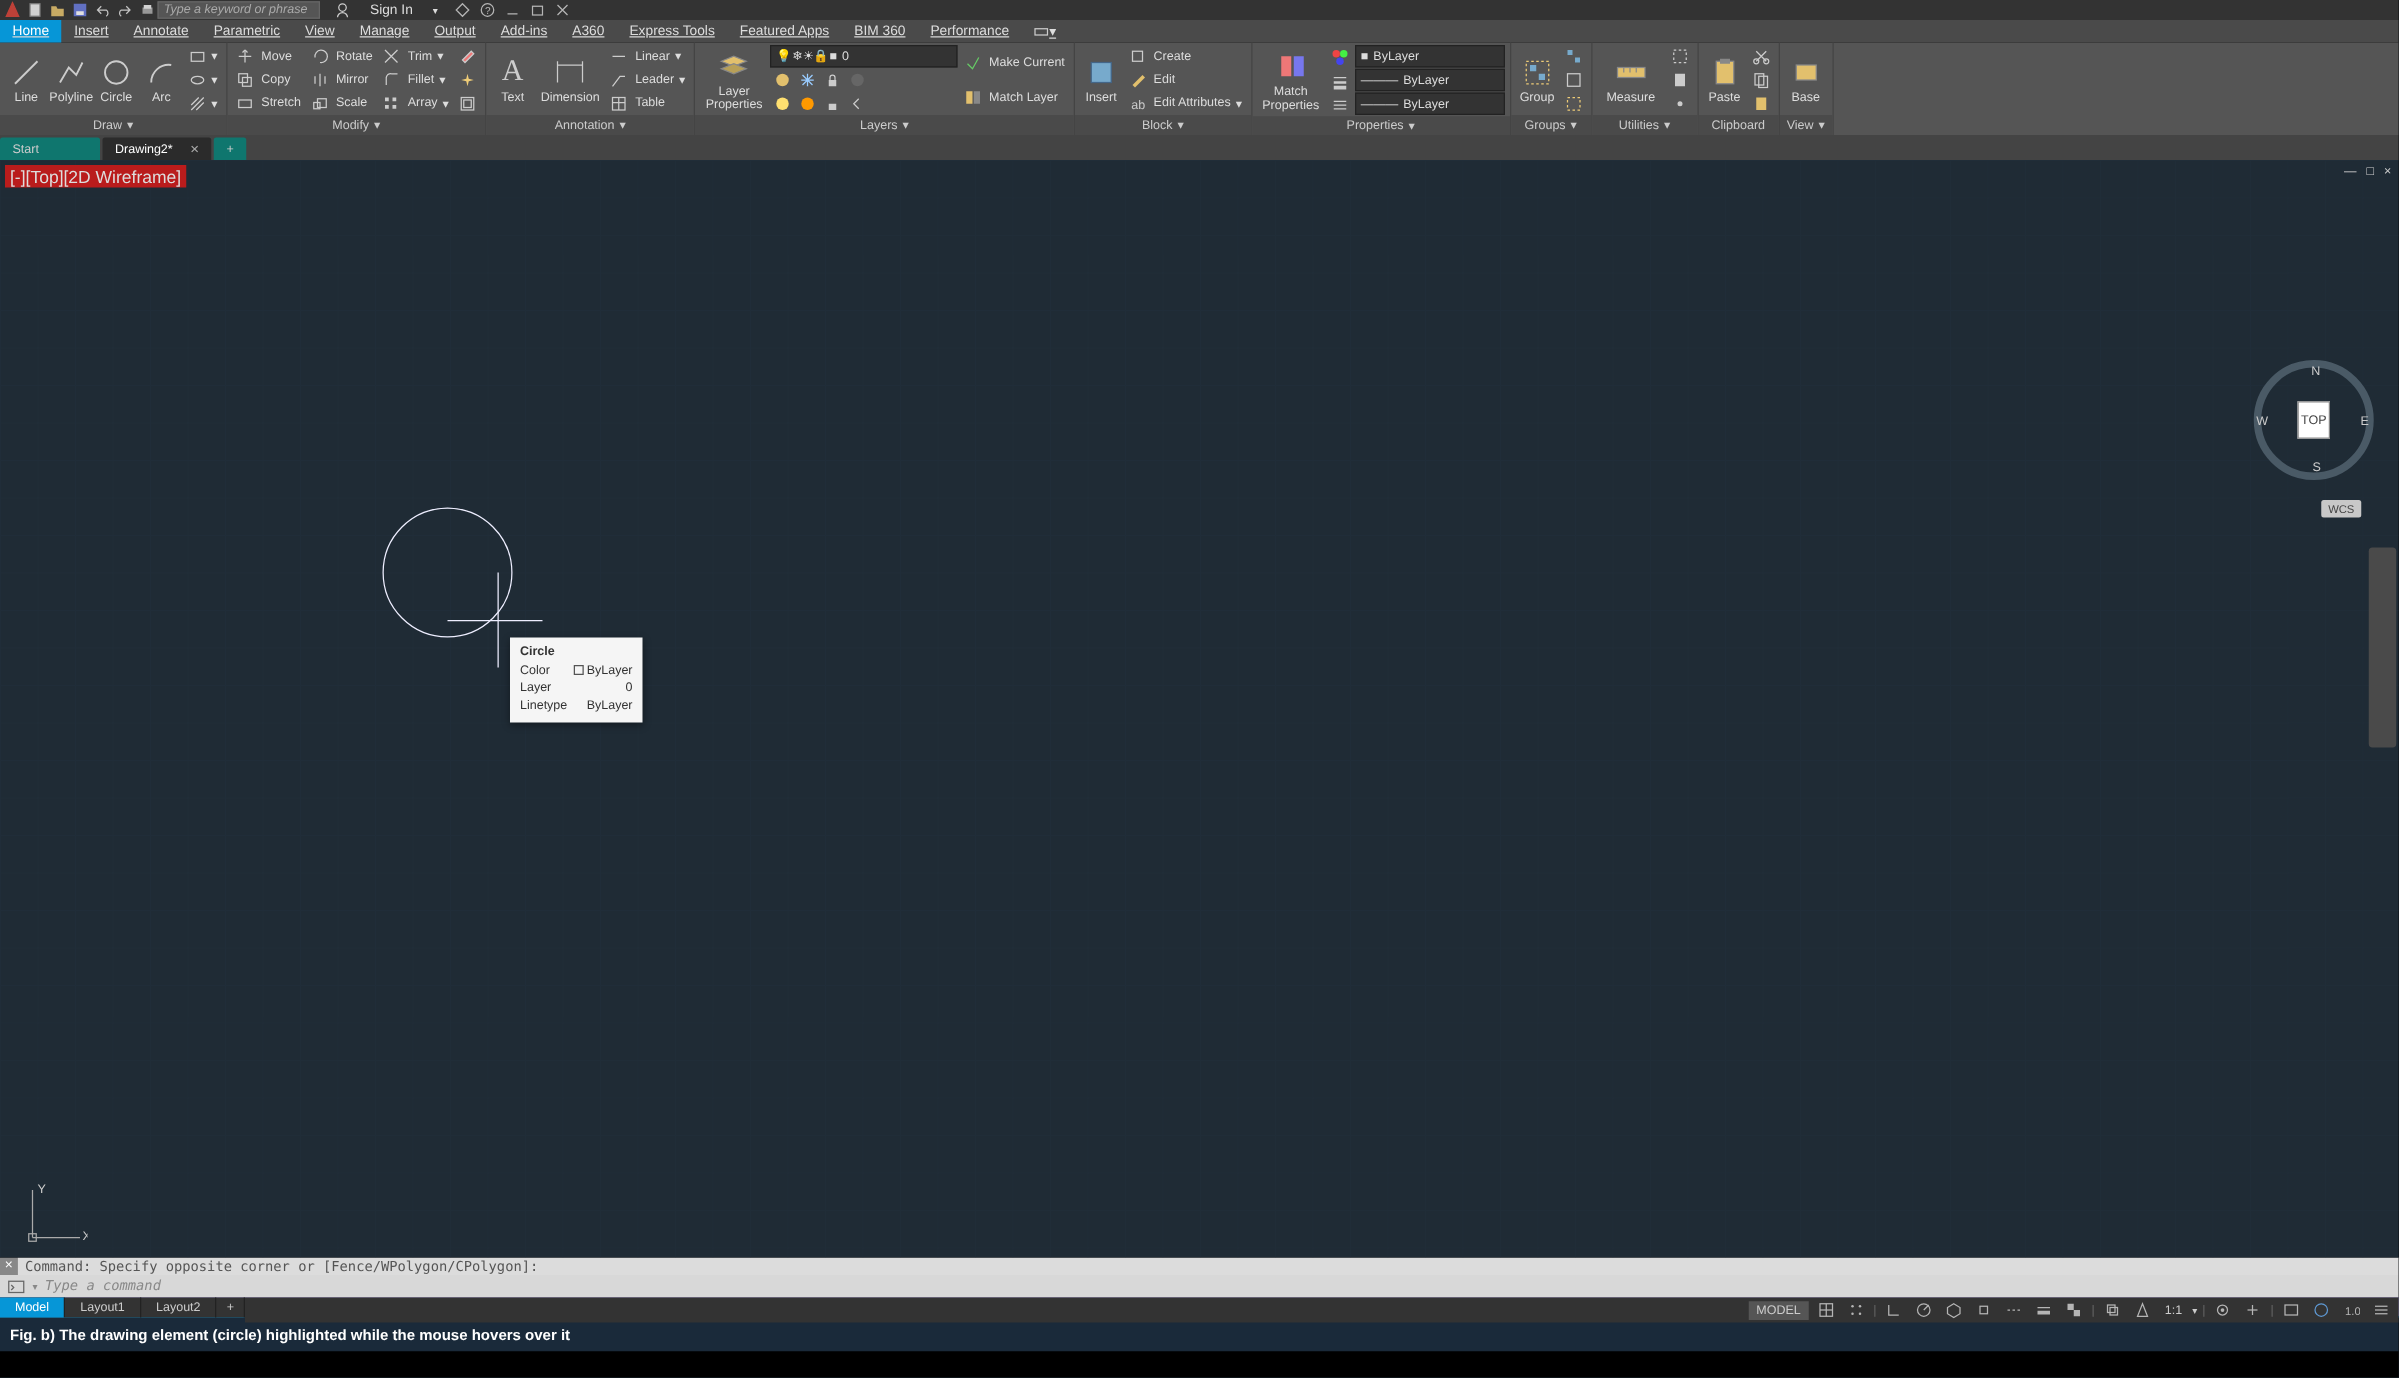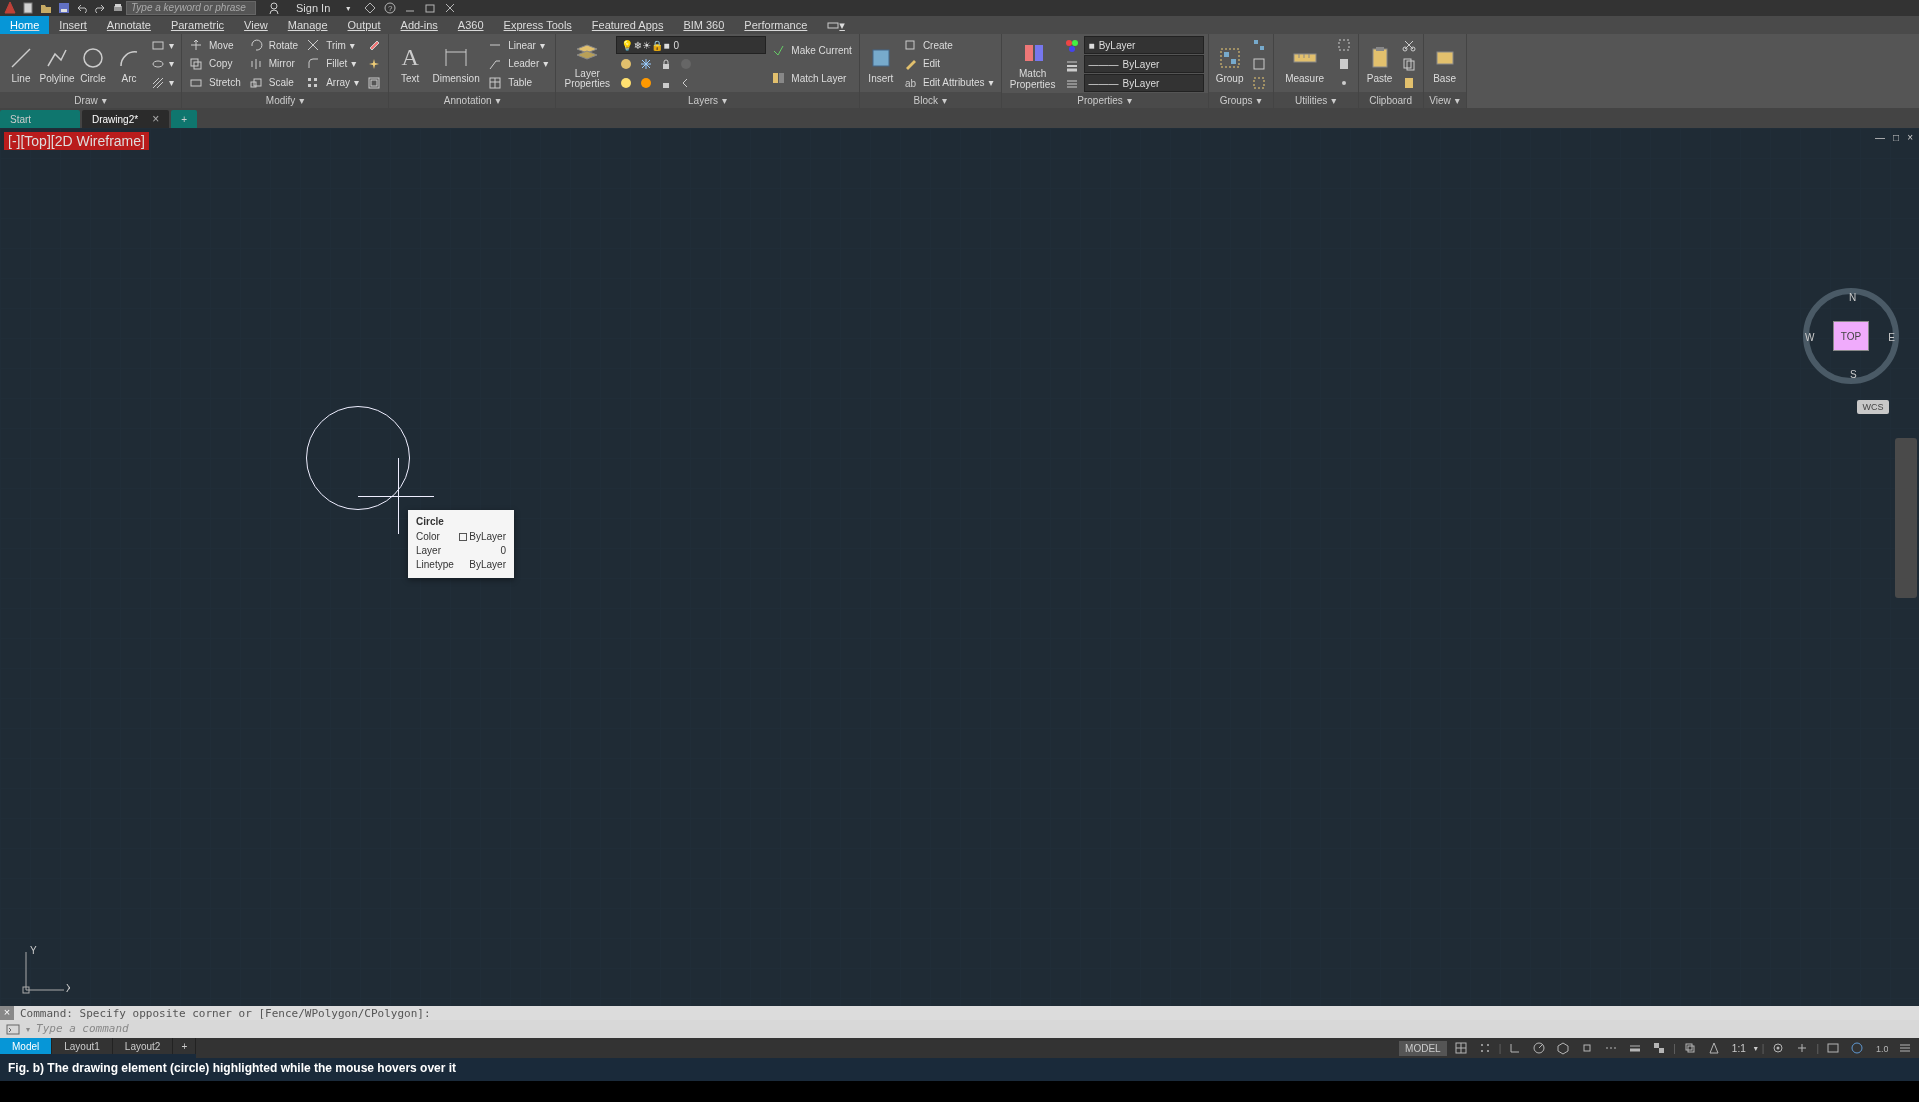--- a/index.html
+++ b/index.html
@@ -48,21 +48,21 @@
 .circle-shape { position:absolute; top:278px; left:306px; width:104px; height:104px; border:1.3px solid #eef; border-radius:50%; }
 .crosshair-v { position:absolute; top:330px; left:398px; width:1px; height:76px; background:#eef; }
 .crosshair-h { position:absolute; top:368px; left:358px; width:76px; height:1px; background:#eef; }
 
 .tooltip { position:absolute; top:382px; left:408px; width:106px; background:#f5f5f5; color:#333; font-size:10px; padding:6px 8px; box-shadow:0 2px 6px rgba(0,0,0,.4); }
 .tooltip b { display:block; margin-bottom:3px; }
 .tooltip-row { display:flex; justify-content:space-between; line-height:1.4; }
 .color-sw { display:inline-block; width:8px; height:8px; border:1px solid #555; vertical-align:middle; margin-right:2px; }
 
 .viewcube { position:absolute; top:160px; right:20px; width:96px; height:96px; border-radius:50%; border:6px solid #4a5a66; display:flex; align-items:center; justify-content:center; font-size:10px; color:#ccc; }
-.viewcube-top { position:absolute; background:#f0abfc; color:#444; width:36px; height:30px; display:flex; align-items:center; justify-content:center; font-size:10px; border:1px solid #888; }
+.viewcube-top { position:absolute; background:#ffffff; color:#444; width:26px; height:30px; display:flex; align-items:center; justify-content:center; font-size:10px; border:1px solid #888; }
 .viewcube .n { position:absolute; top:-2px; left:40px; }
 .viewcube .s { position:absolute; bottom:-2px; left:41px; }
 .viewcube .e { position:absolute; right:-2px; top:38px; }
 .viewcube .w { position:absolute; left:-4px; top:38px; }
 .wcs-badge { position:absolute; top:272px; right:30px; width:32px; height:14px; background:#c8c8c8; color:#444; font-size:9px; display:flex; align-items:center; justify-content:center; border-radius:2px; }
 
 .navbar-r { position:absolute; right:2px; top:310px; width:22px; height:160px; background:#4a4a4a; border-radius:3px; }
 
 .ucs { position:absolute; bottom:10px; left:20px; width:50px; height:50px; }
 .ucs-line { stroke:#aaa; stroke-width:1; fill:none; }

